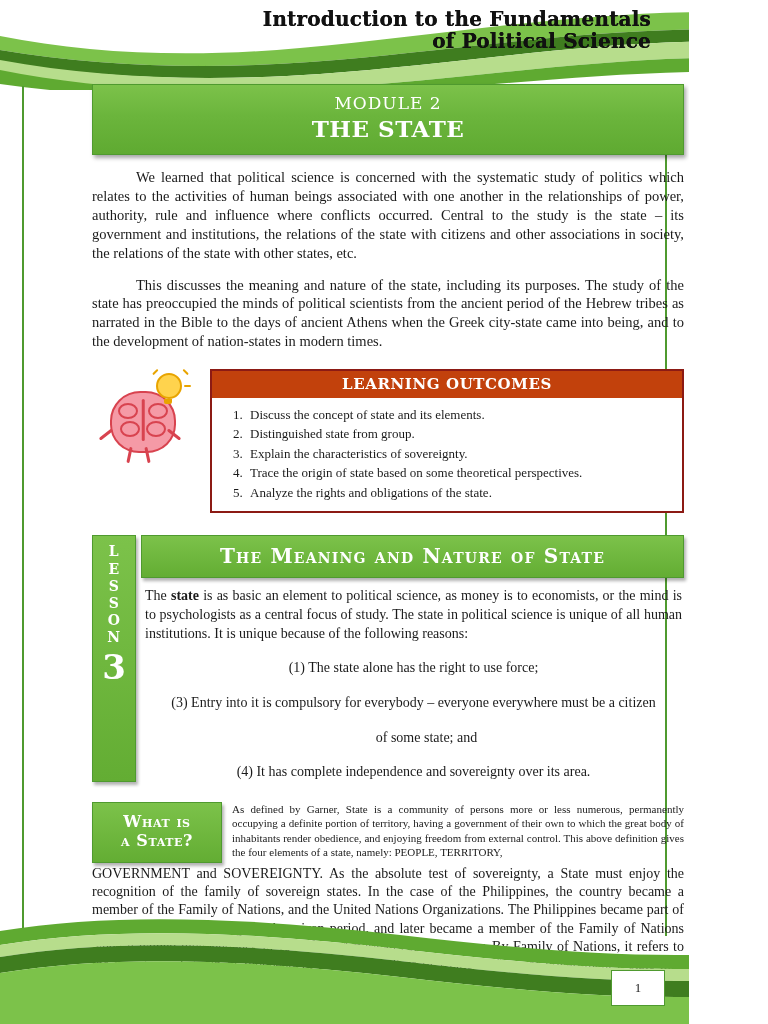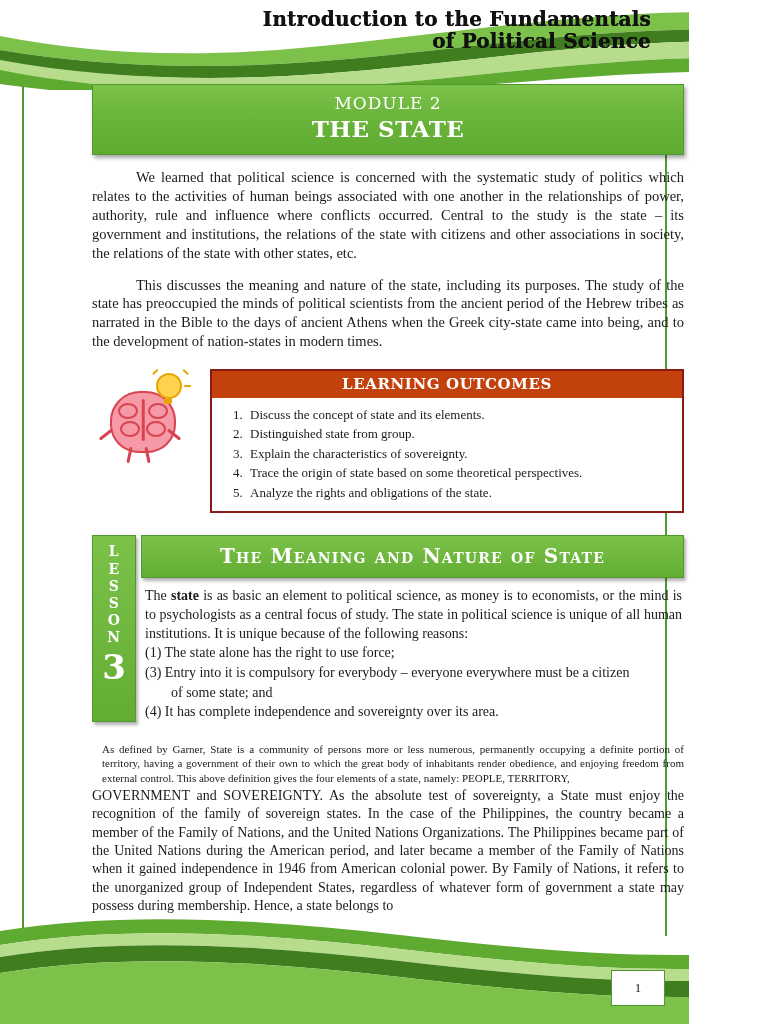--- a/index.html
+++ b/index.html
@@ -263,21 +263,21 @@
     box-shadow: 2px 3px 3px rgba(0,0,0,0.3);
   }
   .lesson-text {
     font-size: 14px;
     line-height: 1.33;
     text-align: justify;
     color: #1a1a1a;
     padding: 9px 2px 0 4px;
   }
   .lesson-text p { margin: 0; }
-  .lesson-text p.num-item { margin-top: 1px; text-align: left; }
+  .lesson-text p.num-item { margin-top: 16px; text-align: center; }
   .lesson-text p.num-item .cont { display: block; padding-left: 26px; }
 
   
   .state-wrap {
     margin-top: 20px;
     display: flex;
     align-items: flex-start;
   }
   .state-badge {
     width: 120px;
@@ -410,20 +410,24 @@
           <p class="num-item">(3) Entry into it is compulsory for everybody – everyone everywhere must be a citizen</p>
           <p class="num-item">
               <span class="cont">of some state; and</span>
             </p>
           <p class="num-item">(4) It has complete independence and sovereignty over its area.</p>
         </div>
       </div>
     </div>
 
     <div class="state-wrap">
+      <div class="state-badge">
+        <div>What is</div>
+        <div>a State?</div>
+      </div>
       <div class="state-text">
         <p>As defined by Garner, State is a community of persons more or less numerous, permanently occupying a definite portion of territory, having a government of their own to which the great body of inhabitants render obedience, and enjoying freedom from external control. This above definition gives the four elements of a state, namely: PEOPLE, TERRITORY,</p>
       </div>
     </div>
     <div class="state-text-full">GOVERNMENT and SOVEREIGNTY. As the absolute test of sovereignty, a State must enjoy the recognition of the family of sovereign states. In the case of the Philippines, the country became a member of the Family of Nations, and the United Nations Organizations. The Philippines became part of the United Nations during the American period, and later became a member of the Family of Nations when it gained independence in 1946 from American colonial power. By Family of Nations, it refers to the unorganized group of Independent States, regardless of whatever form of government a state may possess during membership. Hence, a state belongs to</div>
 
   </div>
 
   <div class="footer-wave">
     <svg width="768" height="115" viewBox="0 0 768 115" xmlns="http://www.w3.org/2000/svg">

